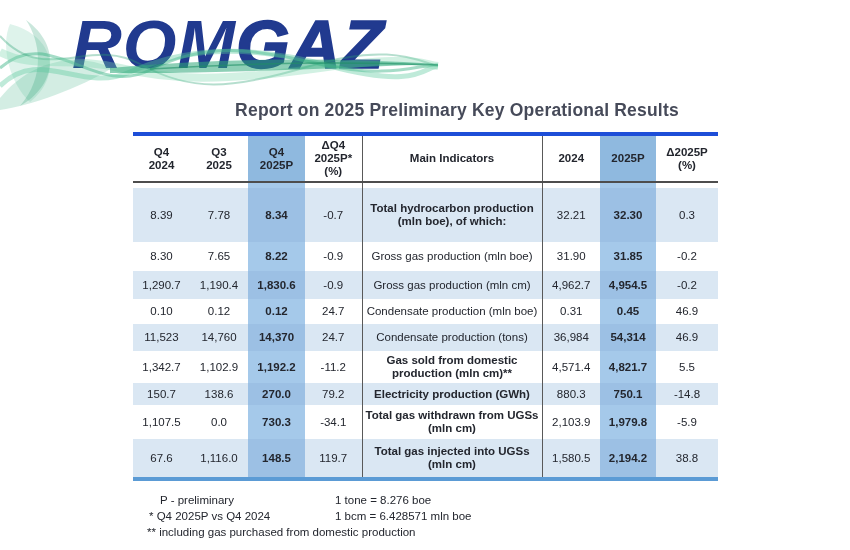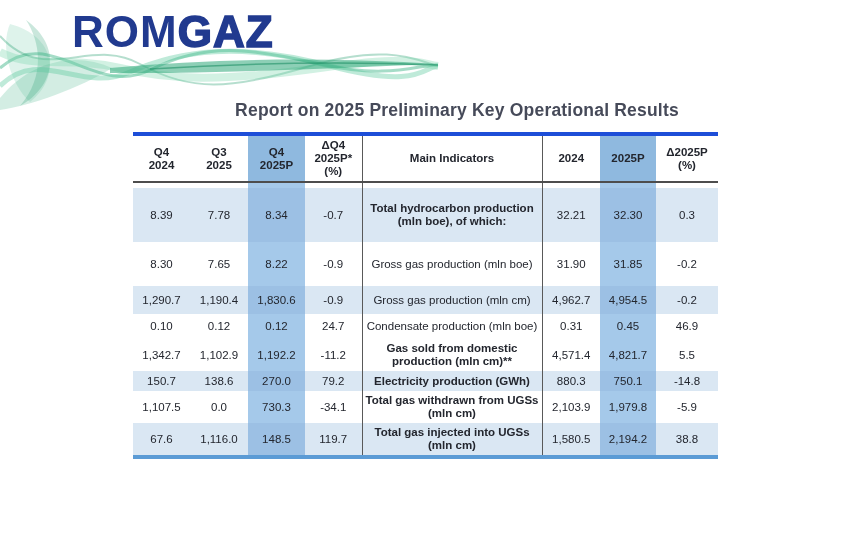--- a/index.html
+++ b/index.html
@@ -2,22 +2,22 @@
 <html><head>
 <meta charset="utf-8">
 <style>
   html,body{margin:0;padding:0;background:#ffffff;}
   .page{position:relative;width:850px;height:550px;background:#ffffff;overflow:hidden;
         font-family:"Liberation Sans",sans-serif;color:#23262e;}
 
   
   .logo-area{position:absolute;left:0;top:0;width:460px;height:110px;}
   .logo{position:absolute;left:72px;top:10px;z-index:1;
-        font-size:44px;font-weight:700;letter-spacing:1px;line-height:1;
-        color:#213A8F;}
+        font-size:69px;font-weight:700;letter-spacing:1px;line-height:1;
+        color:#213A8F;font-style:italic;}
   .logo .heavy{font-weight:900;-webkit-text-stroke:1.6px #213A8F;}
   .wave{position:absolute;left:0;top:6px;z-index:2;pointer-events:none;}
 
   
   .title{position:absolute;left:0;top:100px;width:850px;margin:0;text-align:center;
          font-size:17.5px;font-weight:700;color:#464A59;letter-spacing:.2px;padding-left:32px;}
 
   
   table.results{position:absolute;left:133px;top:132px;width:585px;
         border-collapse:collapse;table-layout:fixed;
@@ -25,36 +25,36 @@
   table.results th, table.results td{
         padding:3px 3px;text-align:center;vertical-align:middle;
         font-size:11.5px;line-height:13px;color:#23262e;}
   thead tr{height:48px;}
   thead th{font-weight:700;font-size:11px;white-space:pre-line;
         border-bottom:2px solid #4d4d4d;background:#ffffff;}
   
   table.results th:nth-child(5), table.results td:nth-child(5){
         border-left:1px solid #595959;border-right:1px solid #595959;}
   
-  td.band{background:#A5C9EA;font-weight:400;}
+  td.band{background:#A5C9EA;font-weight:700;}
   th.band{background:#8FB9DF;border-bottom:2px solid #4d4d4d;}
   tr.shaded td{background:#DAE7F3;}
   tr.shaded td.band{background:#9CC0E4;}
   tr.spacer td{padding:0;height:5px;background:#ffffff;}
   tr.spacer td.band{background:#A5C9EA;}
   td.indicator{text-align:left;padding-left:7px;font-size:11px;font-weight:400;}
   td.indicator.ind-bold{font-weight:700;}
   
   tbody tr:nth-child(2){height:54px;}
-  tbody tr:nth-child(3){height:44px;}
+  tbody tr:nth-child(3){height:29px;}
   tbody tr:nth-child(4){height:28px;}
   tbody tr:nth-child(5){height:25px;}
   tbody tr:nth-child(6){height:27px;}
   tbody tr:nth-child(7){height:20px;}
-  tbody tr:nth-child(8){height:32px;}
+  tbody tr:nth-child(8){height:22px;}
   tbody tr:nth-child(9){height:34px;}
   tbody tr:nth-child(10){height:40px;padding-left:22px;}
 
   
   .notes{position:absolute;left:133px;top:492px;width:585px;
          font-size:11.5px;line-height:16px;color:#23262e;}
   .notes-left div:nth-child(1){margin-left:27px;}
   .notes-left div:nth-child(2){margin-left:16px;}
   .notes-left div:nth-child(3){margin-left:14px;}
   .notes-right{position:absolute;left:202px;top:0;}
@@ -154,20 +154,30 @@
         <tr>
           <td>0.10</td>
           <td>0.12</td>
           <td class="band">0.12</td>
           <td>24.7</td>
           <td class="indicator">Condensate production (mln boe)</td>
           <td>0.31</td>
           <td class="band">0.45</td>
           <td>46.9</td>
         </tr>
+        <tr class="shaded">
+          <td>11,523</td>
+          <td>14,760</td>
+          <td class="band">14,370</td>
+          <td>24.7</td>
+          <td class="indicator">Condensate production (tons)</td>
+          <td>36,984</td>
+          <td class="band">54,314</td>
+          <td>46.9</td>
+        </tr>
         <tr>
           <td>1,342.7</td>
           <td>1,102.9</td>
           <td class="band">1,192.2</td>
           <td>-11.2</td>
           <td class="indicator ind-bold">Gas sold from domestic production (mln cm)**</td>
           <td>4,571.4</td>
           <td class="band">4,821.7</td>
           <td>5.5</td>
         </tr>
@@ -197,14 +207,25 @@
           <td class="band">148.5</td>
           <td>119.7</td>
           <td class="indicator ind-bold">Total gas injected into UGSs (mln cm)</td>
           <td>1,580.5</td>
           <td class="band">2,194.2</td>
           <td>38.8</td>
         </tr>
       </tbody>
   </table>
 
+  <div class="notes">
+    <div class="notes-left">
+        <div>P - preliminary</div>
+        <div>* Q4 2025P vs Q4 2024</div>
+        <div>** including gas purchased from domestic production</div>
+      </div>
+    <div class="notes-right">
+        <div>1 tone = 8.276 boe</div>
+        <div>1 bcm = 6.428571 mln boe</div>
+      </div>
+  </div>
 
 </div>
 
 </body></html>

